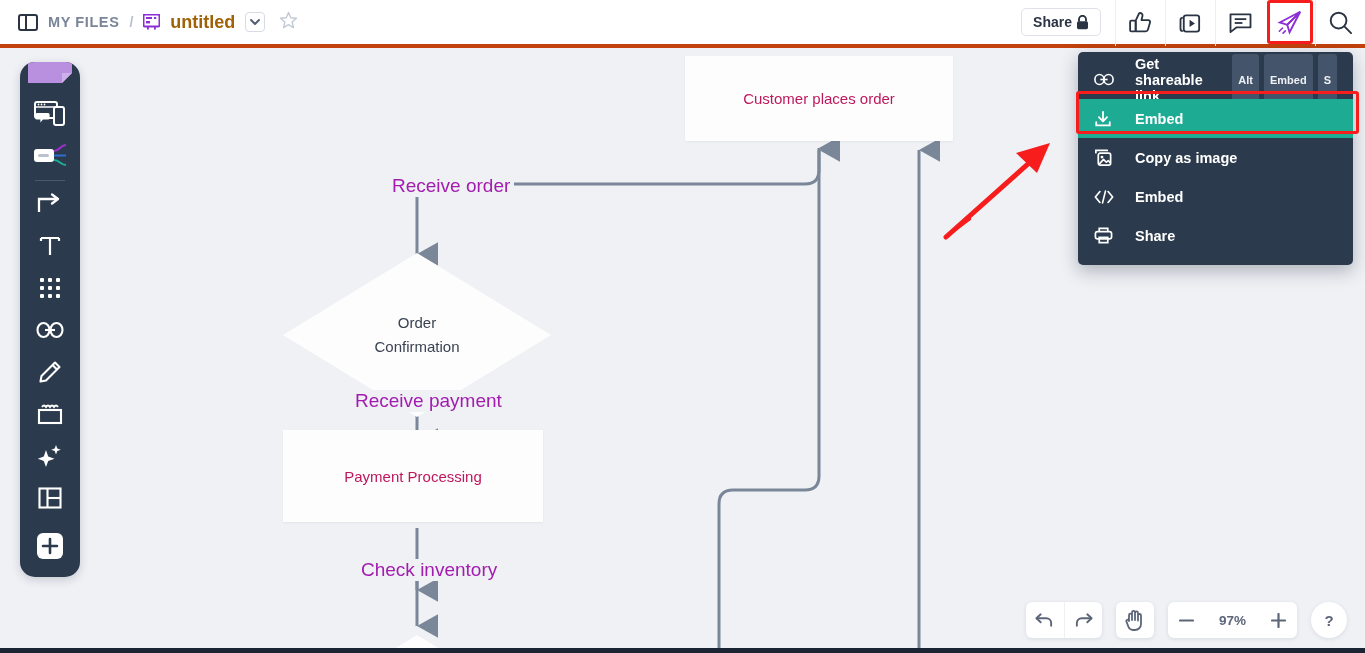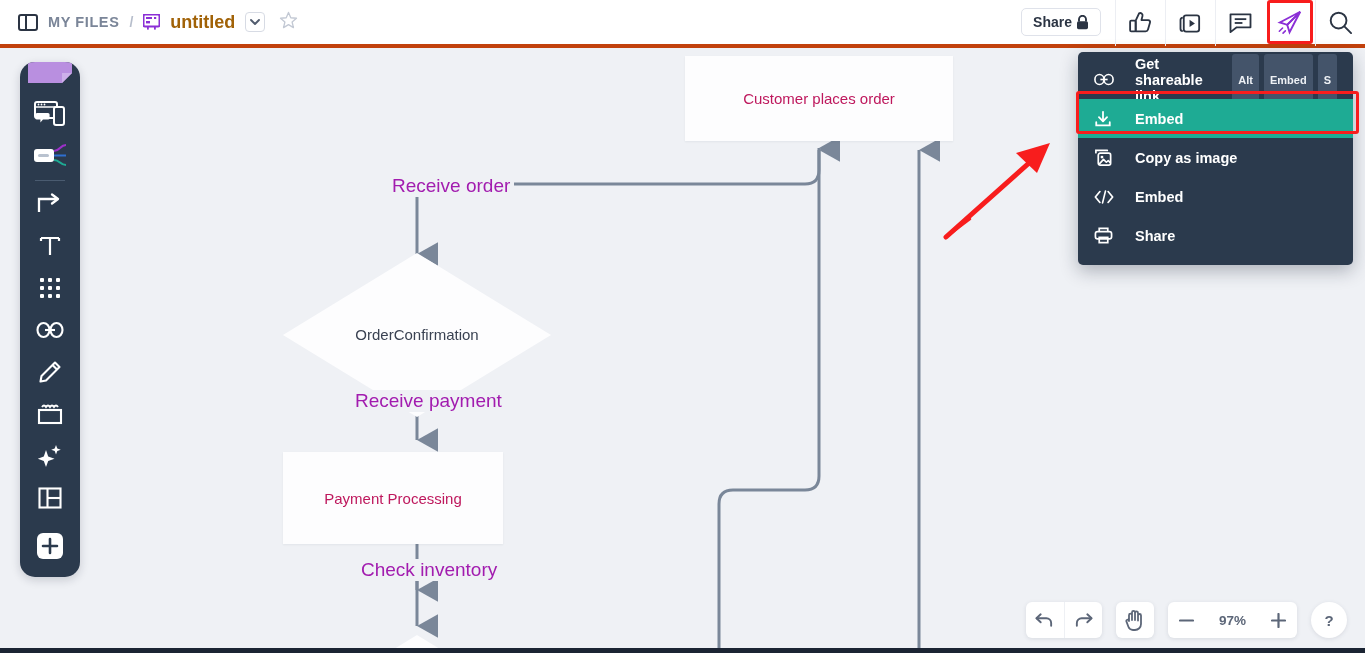--- a/index.html
+++ b/index.html
@@ -138,26 +138,26 @@
       <polygon points="417,205 551,287 417,369 283,287" fill="#fdfdfe"></polygon>
 
       <polygon points="417,587 551,669 417,751 283,669" fill="#fdfdfe"></polygon>
     </svg>
 
     <div class="node" style="left:685px; top:8px; width:268px; height:85px;">
       <span>Customer places order</span>
     </div>
 
     <div style="position:absolute;left:283px;top:205px;width:268px;height:164px;display:flex;
-                align-items:center;justify-content:center;font-size:15px;color:#3a4252;line-height:1.6;">
+                flex-direction:column;align-items:center;justify-content:center;font-size:15px;color:#3a4252;line-height:1.6;">
       <span>Order</span>
       <span>Confirmation</span>
     </div>
 
-    <div class="node" style="left:283px; top:404px; width:220px; height:92px;">
+    <div class="node" style="left:283px; top:382px; width:260px; height:92px;">
       <span>Payment Processing</span>
     </div>
 
     <div class="edge-label" style="left:388px; top:127px;">
       <span>Receive order</span>
     </div>
     <div class="edge-label" style="left:351px; top:342px;">
       <span>Receive payment</span>
     </div>
     <div class="edge-label" style="left:357px; top:511px;">

